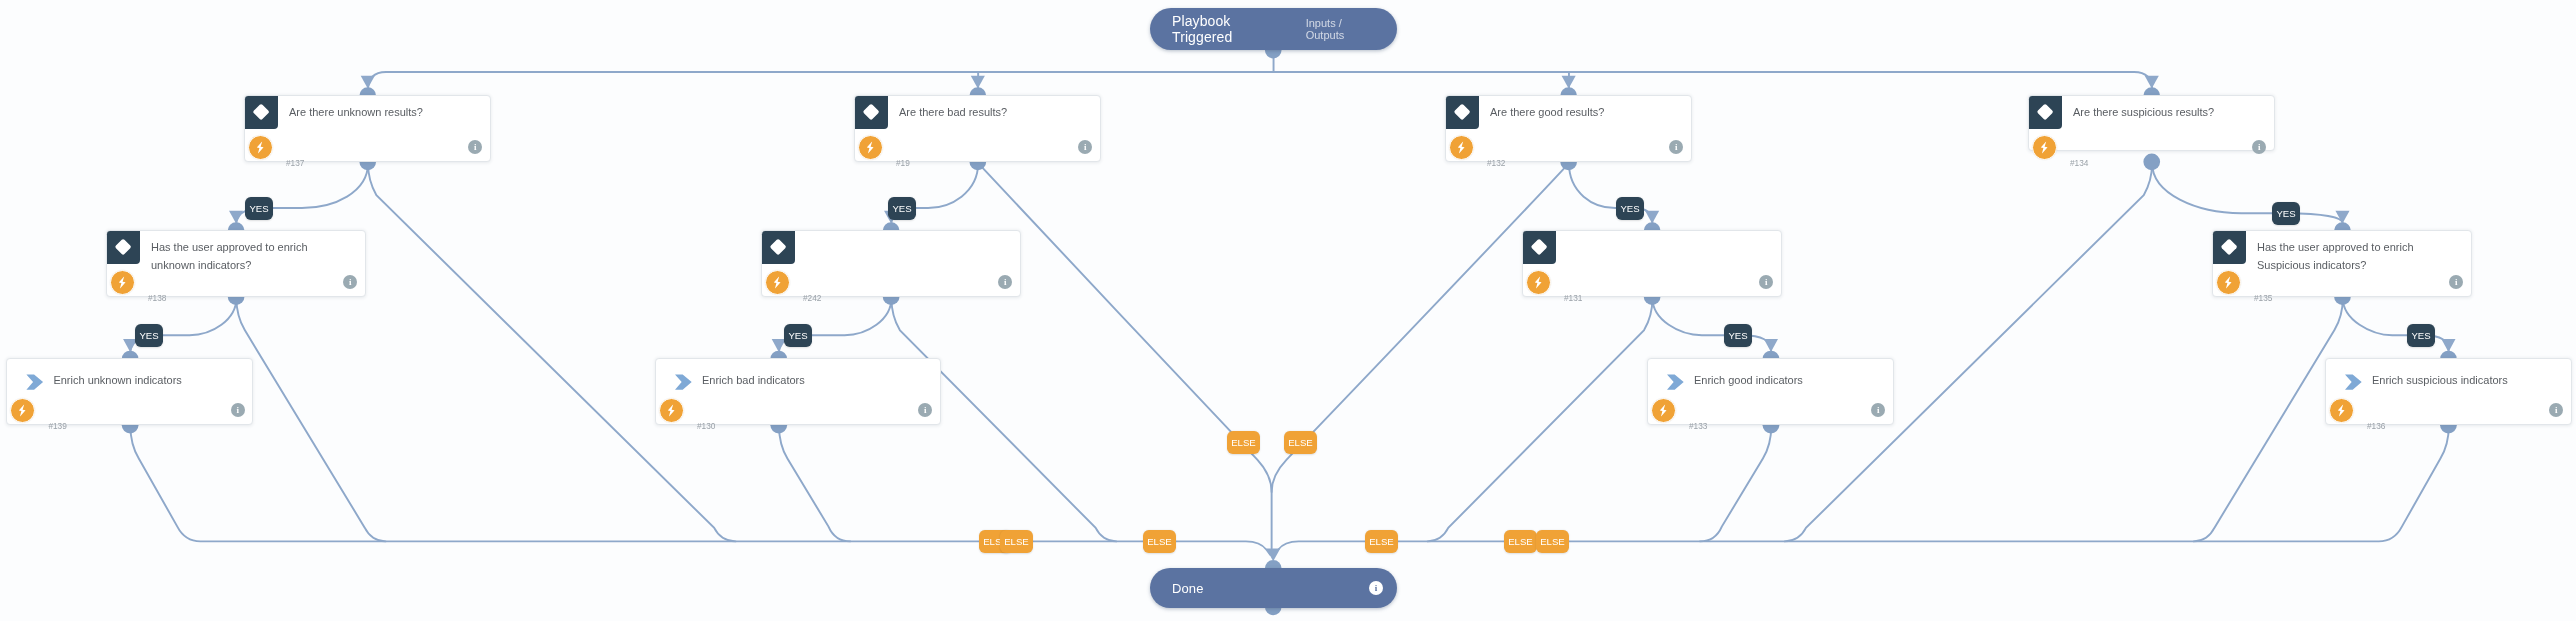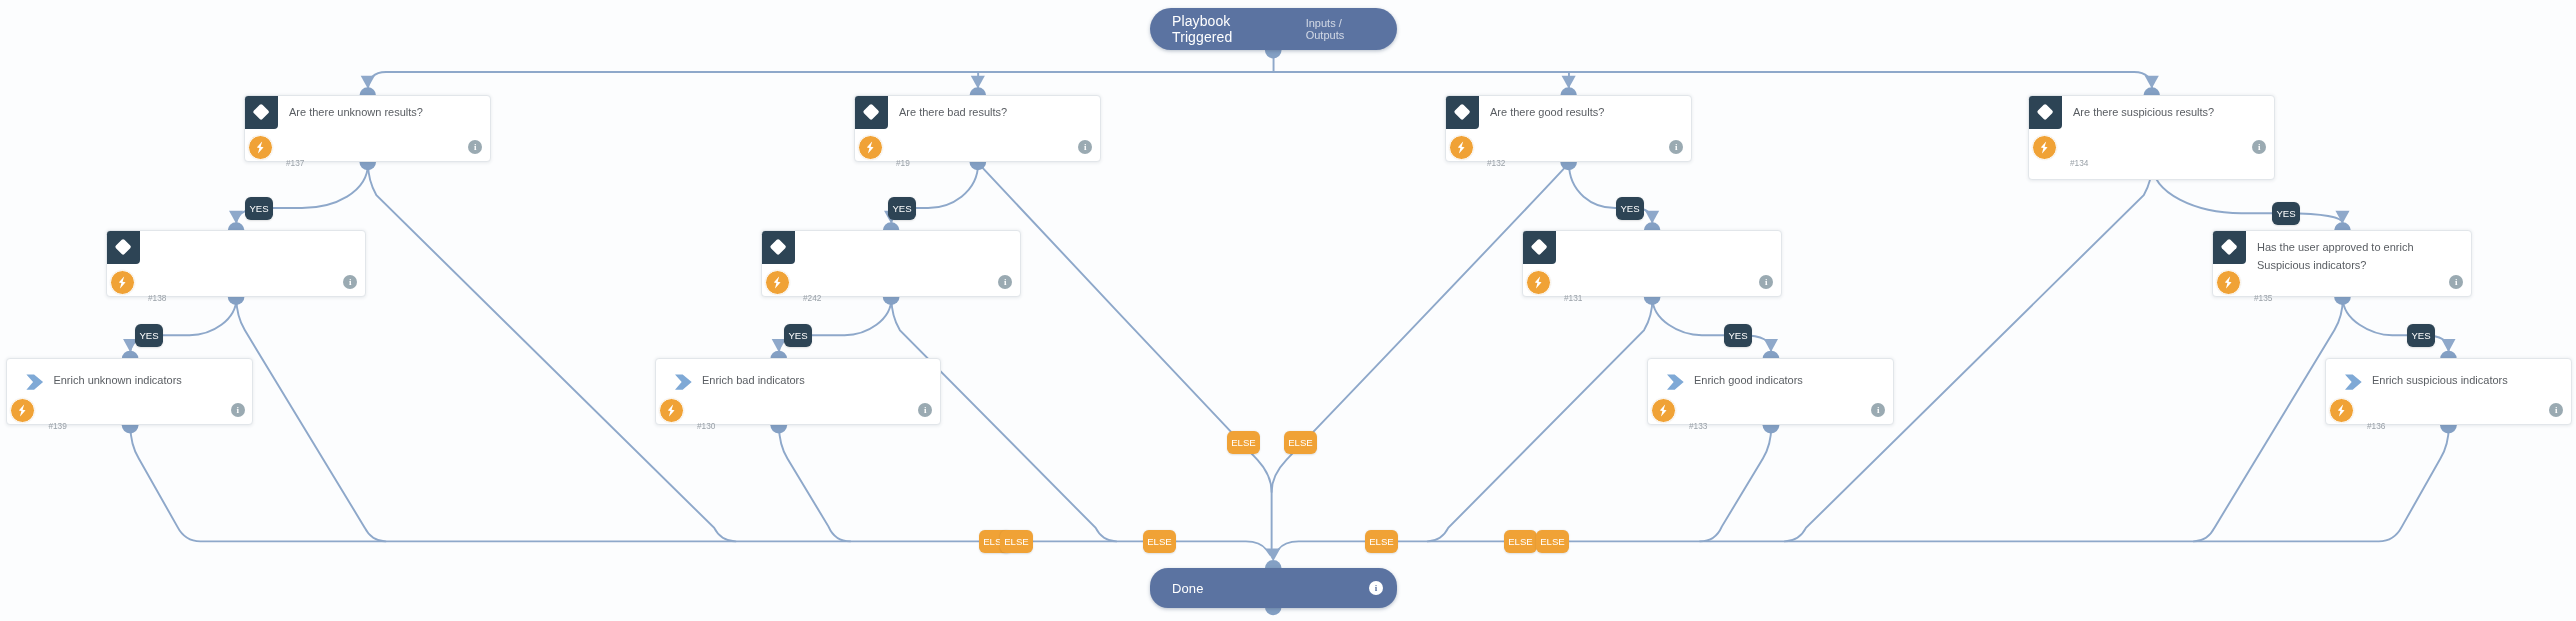--- a/index.html
+++ b/index.html
@@ -151,36 +151,37 @@
   <div class="icon-sq">
       <div class="diamond"></div>
     </div>
   <div class="title">Are there good results?</div>
   <div class="bolt-badge">
       <div class="bolt-shape"></div>
     </div>
   <span class="tid">#132</span>
   <div class="info">i</div>
 </div>
-<div class="node card cond" style="left:2028px;top:95px;width:247px;height:85px;">
+<div class="node card cond" style="left:2028px;top:95px;width:247px;height:56px;">
   <div class="icon-sq">
       <div class="diamond"></div>
     </div>
   <div class="title">Are there suspicious results?</div>
   <div class="bolt-badge">
       <div class="bolt-shape"></div>
     </div>
   <span class="tid">#134</span>
   <div class="info">i</div>
 </div>
 
 <div class="node card cond" style="left:106px;top:230px;width:260px;height:67px;">
   <div class="icon-sq">
       <div class="diamond"></div>
     </div>
+  <div class="title">Has the user approved to enrich unknown indicators?</div>
   <div class="bolt-badge">
       <div class="bolt-shape"></div>
     </div>
   <span class="tid">#138</span>
   <div class="info">i</div>
 </div>
 <div class="node card cond" style="left:761px;top:230px;width:260px;height:67px;">
   <div class="icon-sq">
       <div class="diamond"></div>
     </div>
@@ -242,21 +243,21 @@
 <div class="node card task" style="left:2325px;top:358px;width:247px;height:67px;">
   <div class="chev"></div>
   <div class="title">Enrich suspicious indicators</div>
   <div class="bolt-badge">
       <div class="bolt-shape"></div>
     </div>
   <span class="tid">#136</span>
   <div class="info">i</div>
 </div>
 
-<div class="node pill" style="left:1150px;top:568px;width:247px;height:40px;border-radius:18px;">
+<div class="node pill" style="left:1150px;top:568px;width:247px;height:40px;">
   <span class="pill-title" style="font-size:13px;">Done</span>
   <div class="info info-done">i</div>
 </div>
 
 <div class="tag yes" style="left:245px;top:197px;">YES</div>
 <div class="tag yes" style="left:888px;top:197px;">YES</div>
 <div class="tag yes" style="left:1616px;top:197px;">YES</div>
 <div class="tag yes" style="left:2272px;top:202px;">YES</div>
 <div class="tag yes" style="left:135px;top:324px;">YES</div>
 <div class="tag yes" style="left:784px;top:324px;">YES</div>

